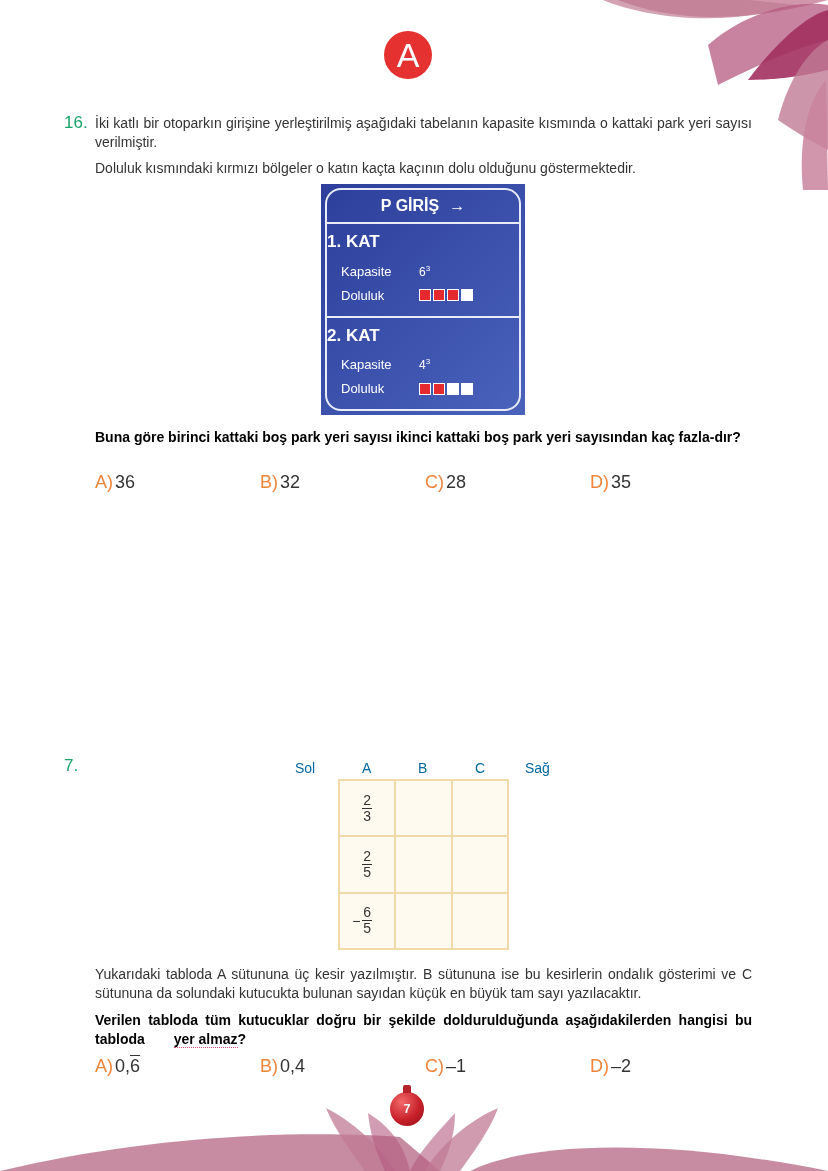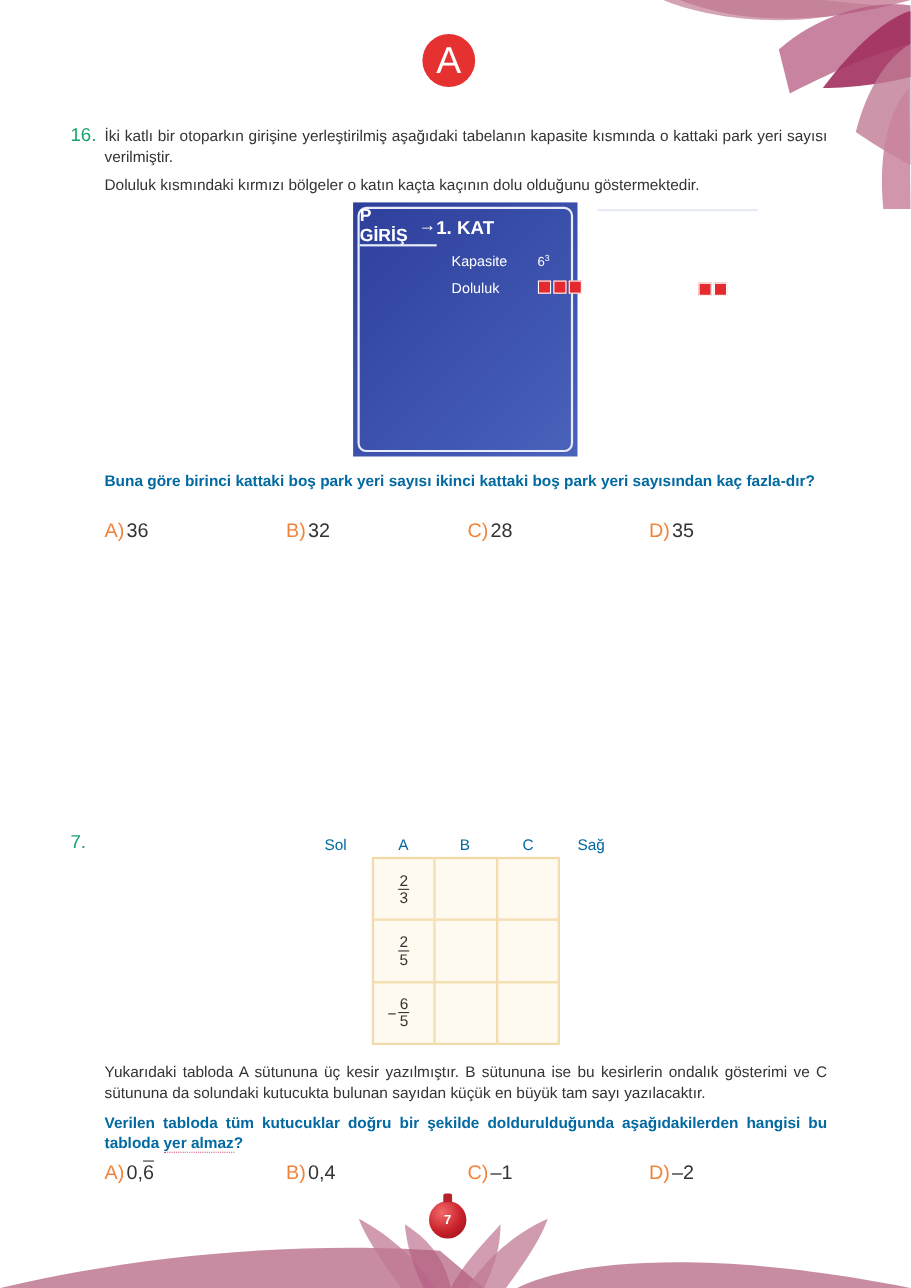--- a/index.html
+++ b/index.html
@@ -15,31 +15,31 @@
     border-radius: 50%; background: #e5312f; color: #fff;
     display: flex; align-items: center; justify-content: center;
     font-size: 34px; font-weight: normal; line-height: 1;
   }
 
   .q-number { position: absolute; color: #1aa36b; font-size: 17px; }
   .q16-num { left: 64px; top: 113px; }
   .q17-num { left: 64px; top: 756px; }
 
   .para { position: absolute; left: 95px; width: 657px; font-size: 14px; line-height: 19px; color: #333; text-align: justify; }
-  .para.bold { font-weight: bold; color: #0369a1; }
+  .para.bold { font-weight: bold; color: #000000; }
 
   
   .sign {
     position: absolute; left: 321px; top: 184px; width: 204px; height: 231px;
     background: linear-gradient(135deg, #2d3f9a 0%, #3c52ad 55%, #4a63bb 100%);
     padding: 4px;
   }
   .sign-inner {
-    width: 100%; height: 100%; border: 2px solid #e8ecf8; border-radius: 8px;
-    display: flex; flex-direction: row; color: #fff;
+    width: 100%; height: 100%; border: 2px solid #e8ecf8; border-radius: 16px;
+    display: flex; flex-direction: column; color: #fff;
   }
   .sign-header {
     height: 34px; border-bottom: 2px solid #e8ecf8; display: flex;
     align-items: center; justify-content: center; font-weight: bold; font-size: 16px;
   }
   .sign-header .arrow { margin-left: 10px; font-size: 16px; }
   .floor { flex: 1; padding: 8px 0 0 14px; position: relative; }
   .floor + .floor { border-top: 2px solid #e8ecf8; }
   .floor-title { font-weight: bold; font-size: 17px; margin-left: -14px; margin-bottom: 7px; }
   .floor-row { display: flex; align-items: center; font-weight: normal; font-size: 13px; height: 24px; }
@@ -62,21 +62,21 @@
     position: absolute; left: 338px; top: 779px; width: 171px; height: 171px;
     border: 1px solid #f2d9a8; background: #fffaef;
     display: grid; grid-template-columns: repeat(3, 1fr); grid-template-rows: repeat(3, 1fr);
   }
   .cell { border: 1px solid #f2d9a8; display: flex; align-items: center; justify-content: center; }
   .frac { display: inline-flex; flex-direction: column; align-items: center; font-size: 14px; line-height: 15px; color: #333; }
   .frac .num { border-bottom: 1px solid #333; padding: 0 1px; }
   .neg { display: inline-flex; align-items: center; }
   .neg .sign-minus { font-size: 14px; margin-right: 2px; margin-left: -10px; }
 
-  .underline-dotted { border-bottom: 1px dotted #d44a7a; }
+  .underline-dotted { border-bottom: 1px dotted #d44a7a; margin-left: 25px; }
 
   .page-num {
     position: absolute; left: 390px; top: 1092px; width: 34px; height: 34px; border-radius: 50%;
     background: radial-gradient(circle at 35% 30%, #f26a6a 0%, #c8202a 55%, #8e1118 100%);
     color: #fff; font-weight: bold; font-size: 12px; display: flex; align-items: center; justify-content: center;
   }
   .page-num::before {
     content: ""; position: absolute; top: -7px; left: 13px; width: 8px; height: 8px;
     background: #b4232b; border-radius: 2px 2px 0 0;
   }

